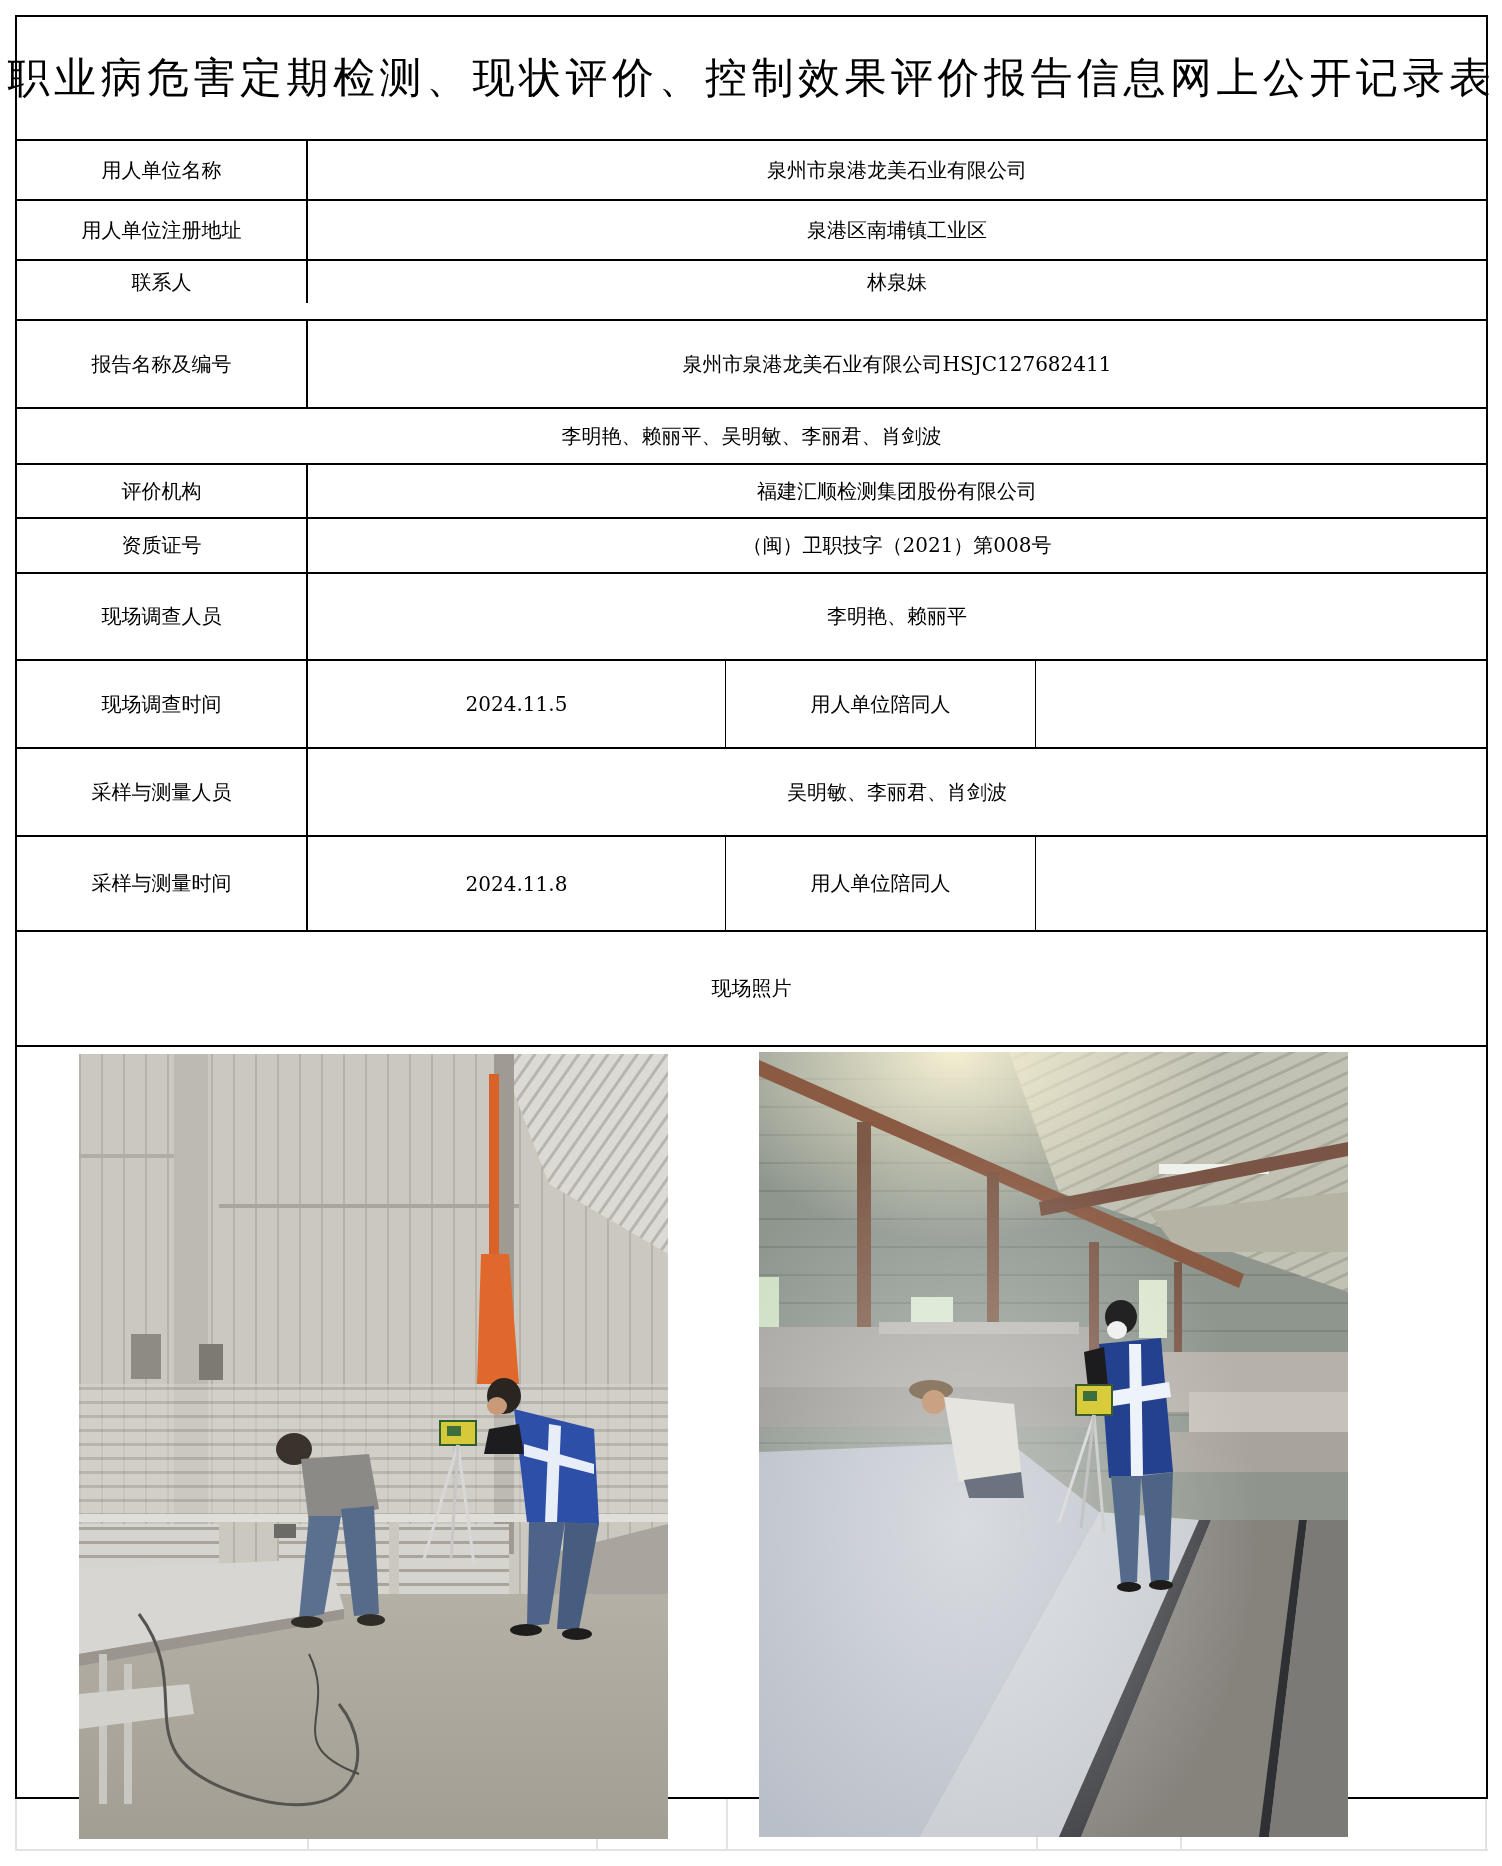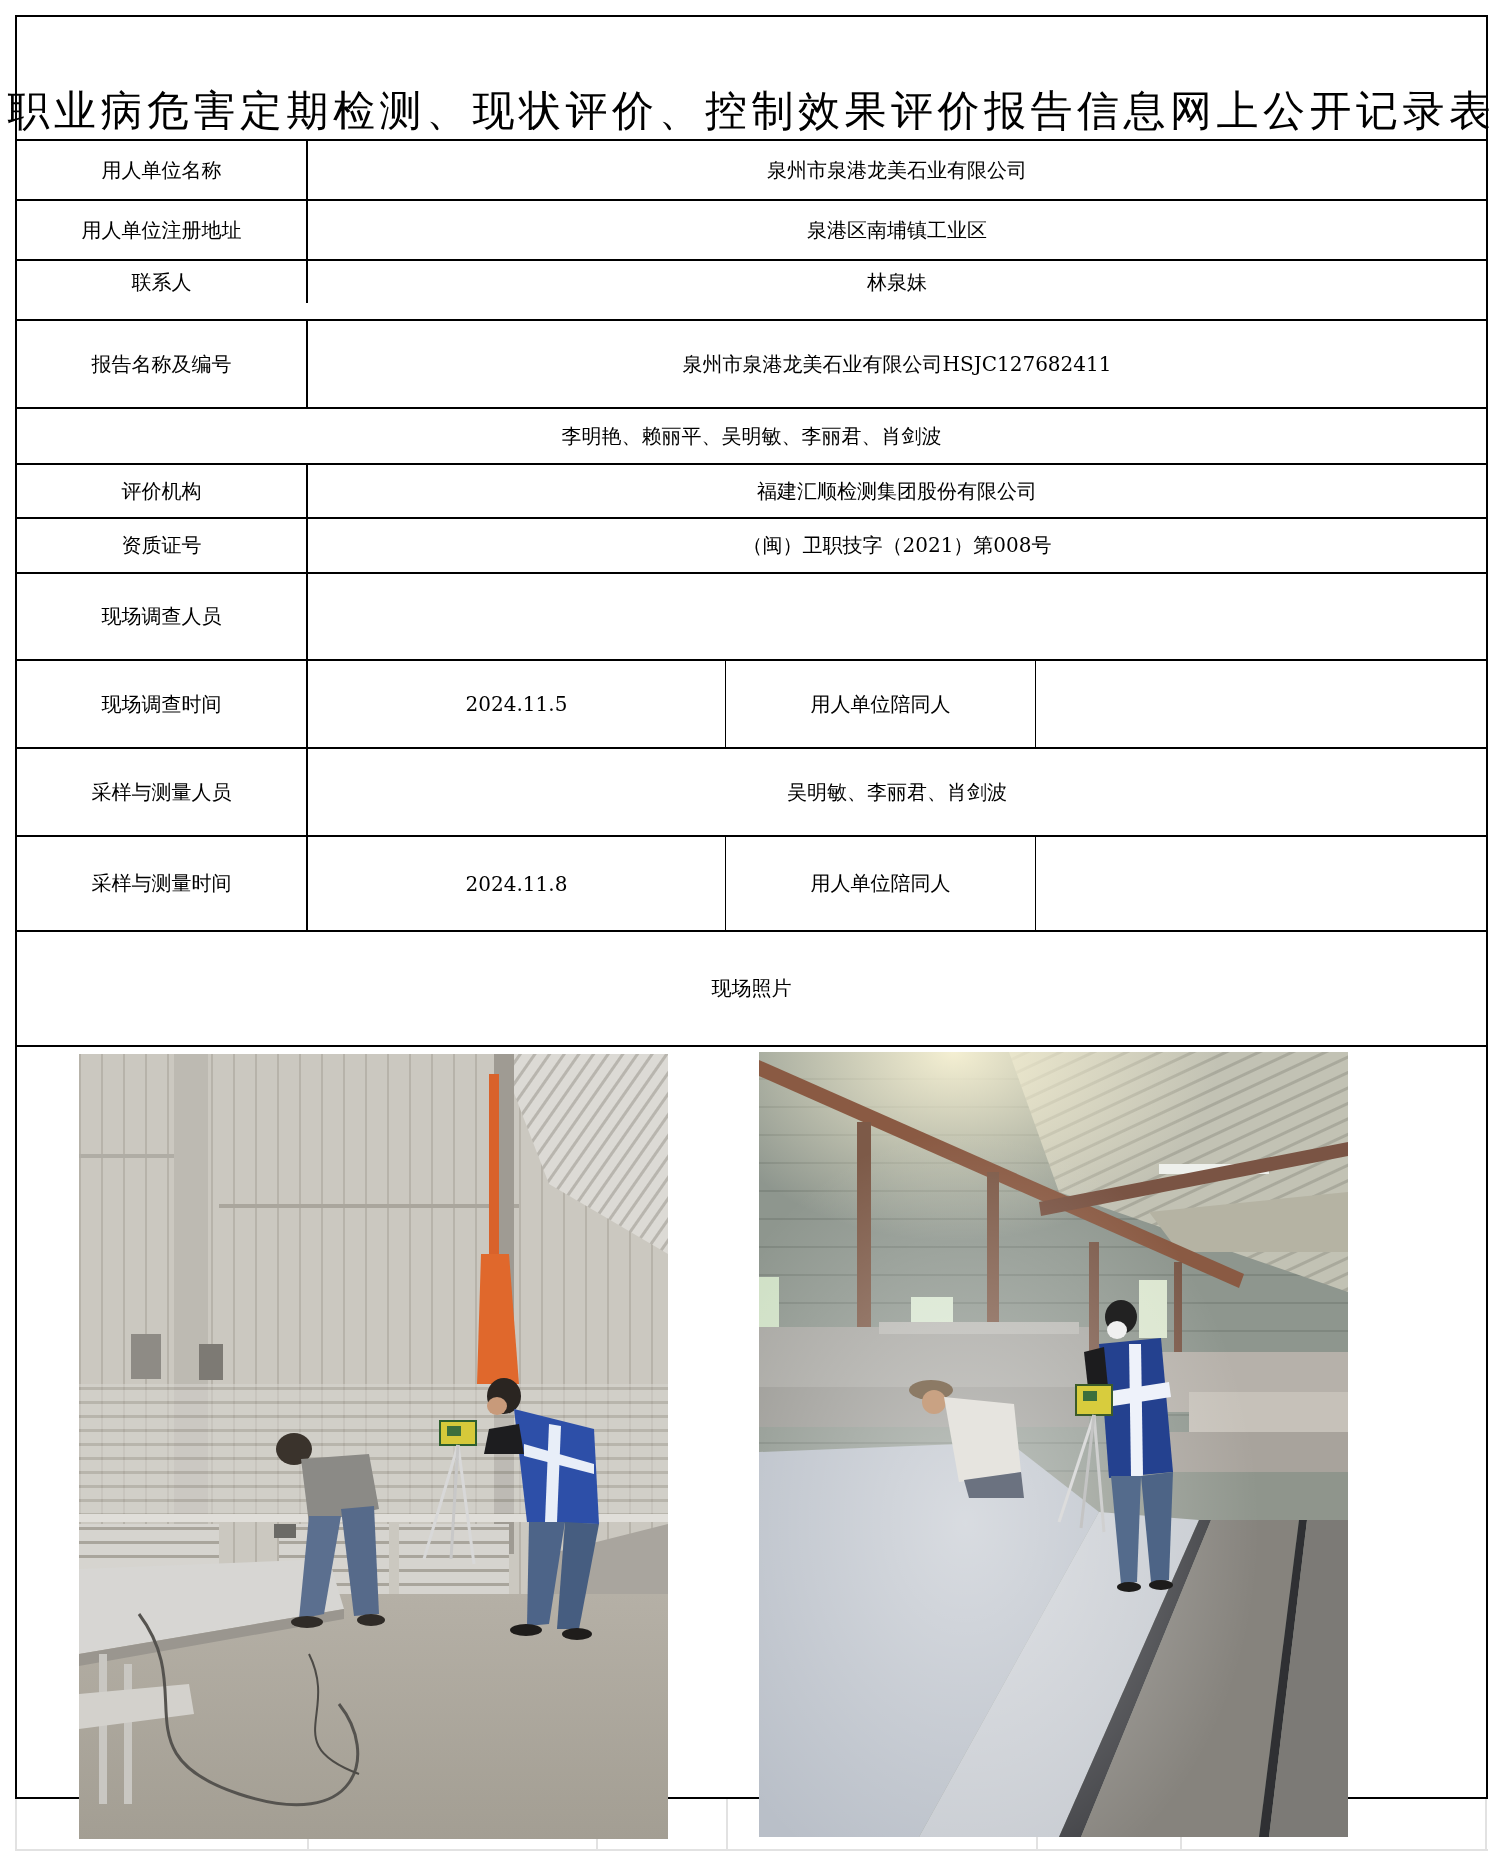--- a/index.html
+++ b/index.html
@@ -27,21 +27,21 @@
     right: 0;
     border-top: 2px solid #000;
     box-sizing: border-box;
     display: flex;
   }
   .title-row {
     position: absolute;
     left: 0; right: 0; top: 0;
     height: 122px;
     display: flex;
-    align-items: flex-end;
+    align-items: center;
     justify-content: center;
   }
   .title {
     font-size: 42px;
     letter-spacing: 4.5px;
     white-space: nowrap;
     font-weight: normal;
     margin: 0;
   }
   .cell {
@@ -107,20 +107,21 @@
     <div class="cell value">福建汇顺检测集团股份有限公司</div>
   </div>
 
   <div class="row" style="top:500px;height:55px;">
     <div class="cell label">资质证号</div>
     <div class="cell value">（闽）卫职技字（2021）第008号</div>
   </div>
 
   <div class="row" style="top:555px;height:87px;">
     <div class="cell label">现场调查人员</div>
+    <div class="cell value">李明艳、赖丽平</div>
   </div>
 
   <div class="row" style="top:642px;height:88px;">
     <div class="cell label">现场调查时间</div>
     <div class="cell date-value">2024.11.5</div>
     <div class="cell comp-label">用人单位陪同人</div>
     <div class="cell comp-value"></div>
   </div>
 
   <div class="row" style="top:730px;height:88px;">

